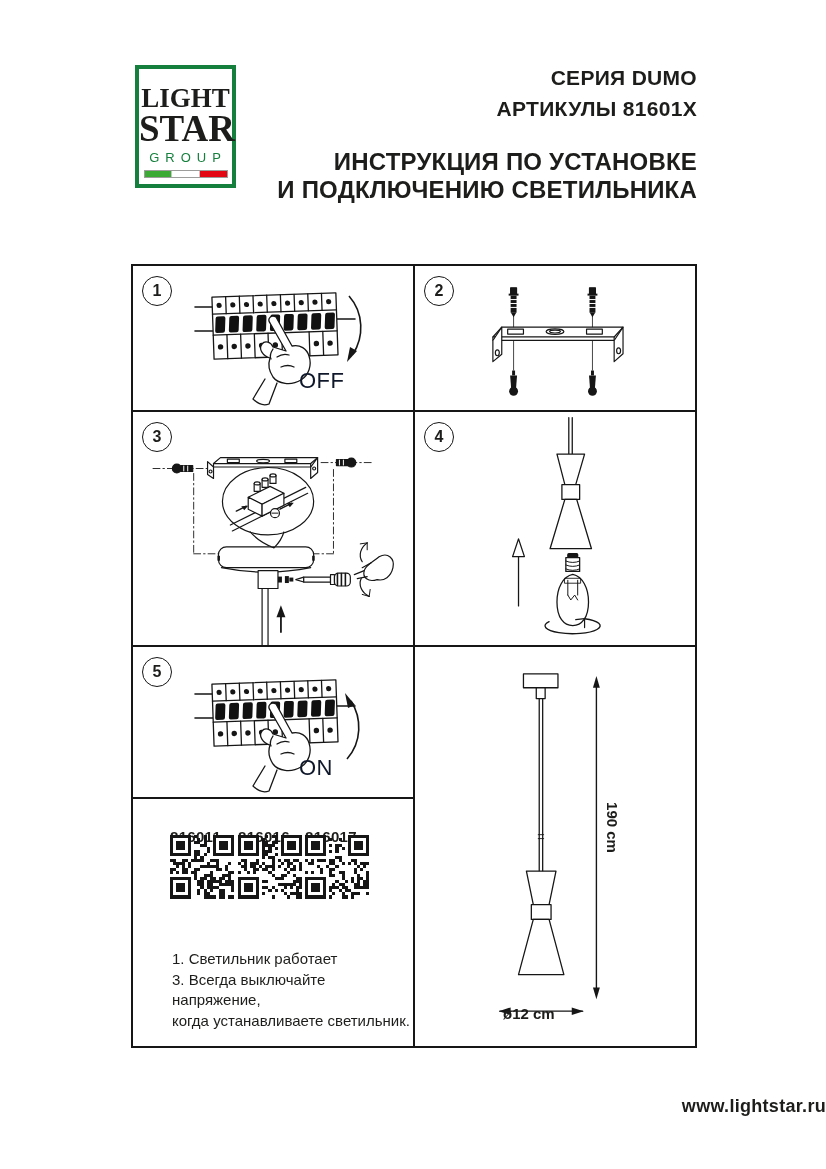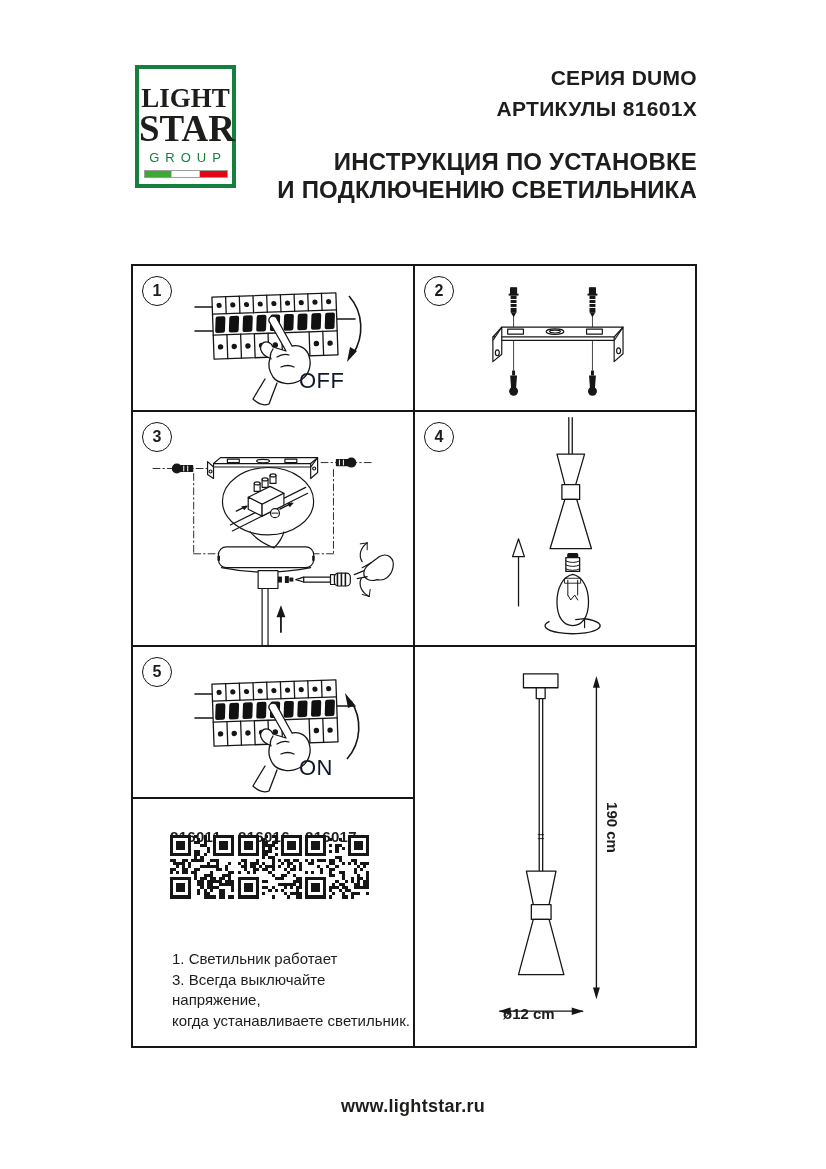--- a/index.html
+++ b/index.html
@@ -58,21 +58,21 @@
   .qrlabel{font-size:15px;font-weight:bold;letter-spacing:.3px;}
   .qrbox{margin-top:7px;width:53px;height:53px;}
   .notes{position:absolute;left:39px;top:150px;font-size:15px;line-height:20.5px;}
 
   
   .dim-h{position:absolute;left:152px;top:172px;width:90px;text-align:center;
          font-size:15px;font-weight:bold;transform:rotate(90deg);}
   .dim-d{position:absolute;left:88px;top:349px;width:80px;text-align:left;
          font-size:15px;font-weight:bold;margin-top:9px;}
 
-  .footer{position:absolute;left:0;top:1096px;width:826px;text-align:center;
+  .footer{position:absolute;left:0;top:1096px;width:826px;text-align:right;
           font-size:18px;font-weight:bold;letter-spacing:.3px;}
 </style>
 </head>
 <body>
 
 <svg width="0" height="0" style="position:absolute" aria-hidden="true">
   <defs>
     <g id="breaker-hand" stroke="#161616" stroke-width="1.3" fill="none" stroke-linejoin="round" stroke-linecap="round">
 
       <path d="M0,20 H18 M0,44 H18 M142,32 H160" stroke-width="1.6"></path>

